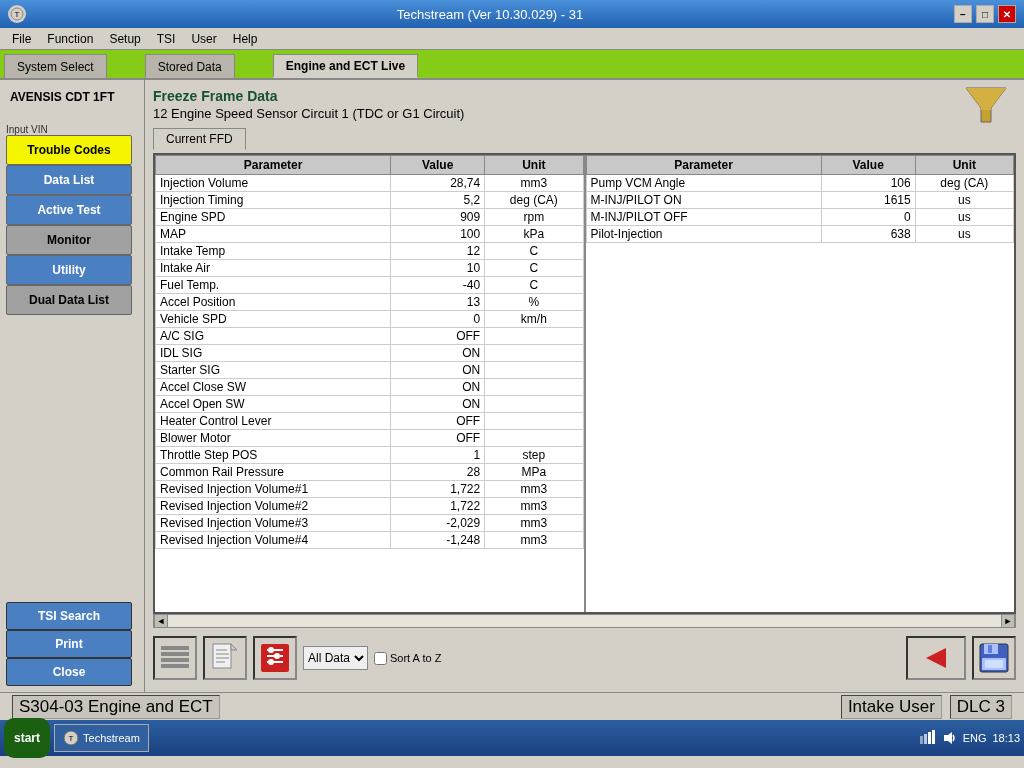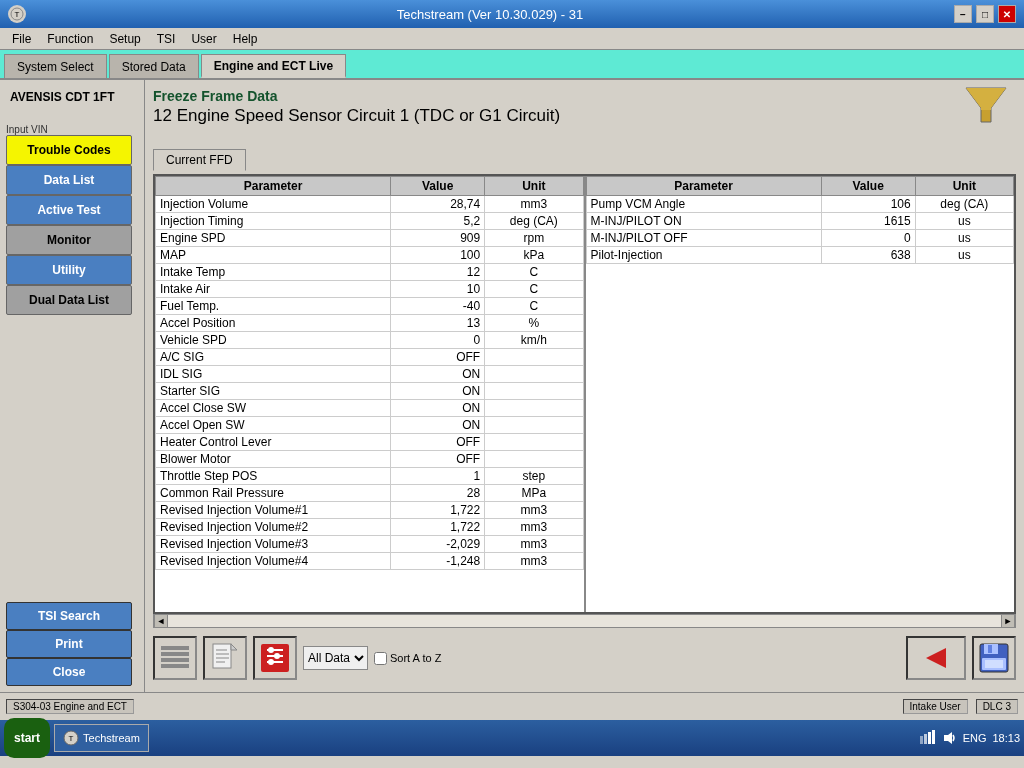--- a/index.html
+++ b/index.html
@@ -39,26 +39,27 @@
       border-bottom: 1px solid #888;
     }
     .menu-item {
       padding: 2px 8px;
       cursor: pointer;
       font-size: 12px;
     }
 
     
     .tab-bar {
-      background: #5eead4;
+      background: #84cc16;
       display: flex;
       align-items: flex-end;
       padding: 4px 4px 0 4px;
       border-bottom: 2px solid #888;
       height: 30px;
+      gap: 36px;
     }
     .tab {
       padding: 3px 12px;
       background: #b8b4ac;
       border: 1px solid #888;
       border-bottom: none;
       cursor: pointer;
       font-size: 12px;
       margin-right: 2px;
       height: 24px;
@@ -138,23 +139,23 @@
       display: flex;
       flex-direction: column;
     }
     .freeze-frame-title {
       font-size: 14px;
       font-weight: bold;
       color: #14532d;
       margin-bottom: 2px;
     }
     .freeze-frame-subtitle {
-      font-size: 17px;
+      font-size: 13px;
       color: #000;
-      margin-bottom: 22px;
+      margin-bottom: 6px;
     }
 
     
     .ffd-tab-bar {
       display: flex;
       margin-bottom: 4px;
     }
     .ffd-tab {
       padding: 3px 12px;
       background: #d4d0c8;
@@ -240,22 +241,22 @@
       cursor: pointer;
     }
 
     
     .status-bar {
       background: #d4d0c8;
       border-top: 1px solid #888;
       height: 28px;
       display: flex;
       align-items: center;
-      padding: 0 6px;
-      font-size: 10px;
+      padding: 0 12px;
+      font-size: 17px;
       gap: 8px;
     }
     .status-item {
       padding: 1px 6px;
       border: 1px inset #999;
       background: #c8c4bc;
       white-space: nowrap;
     }
     .status-spacer { flex: 1; }
 

